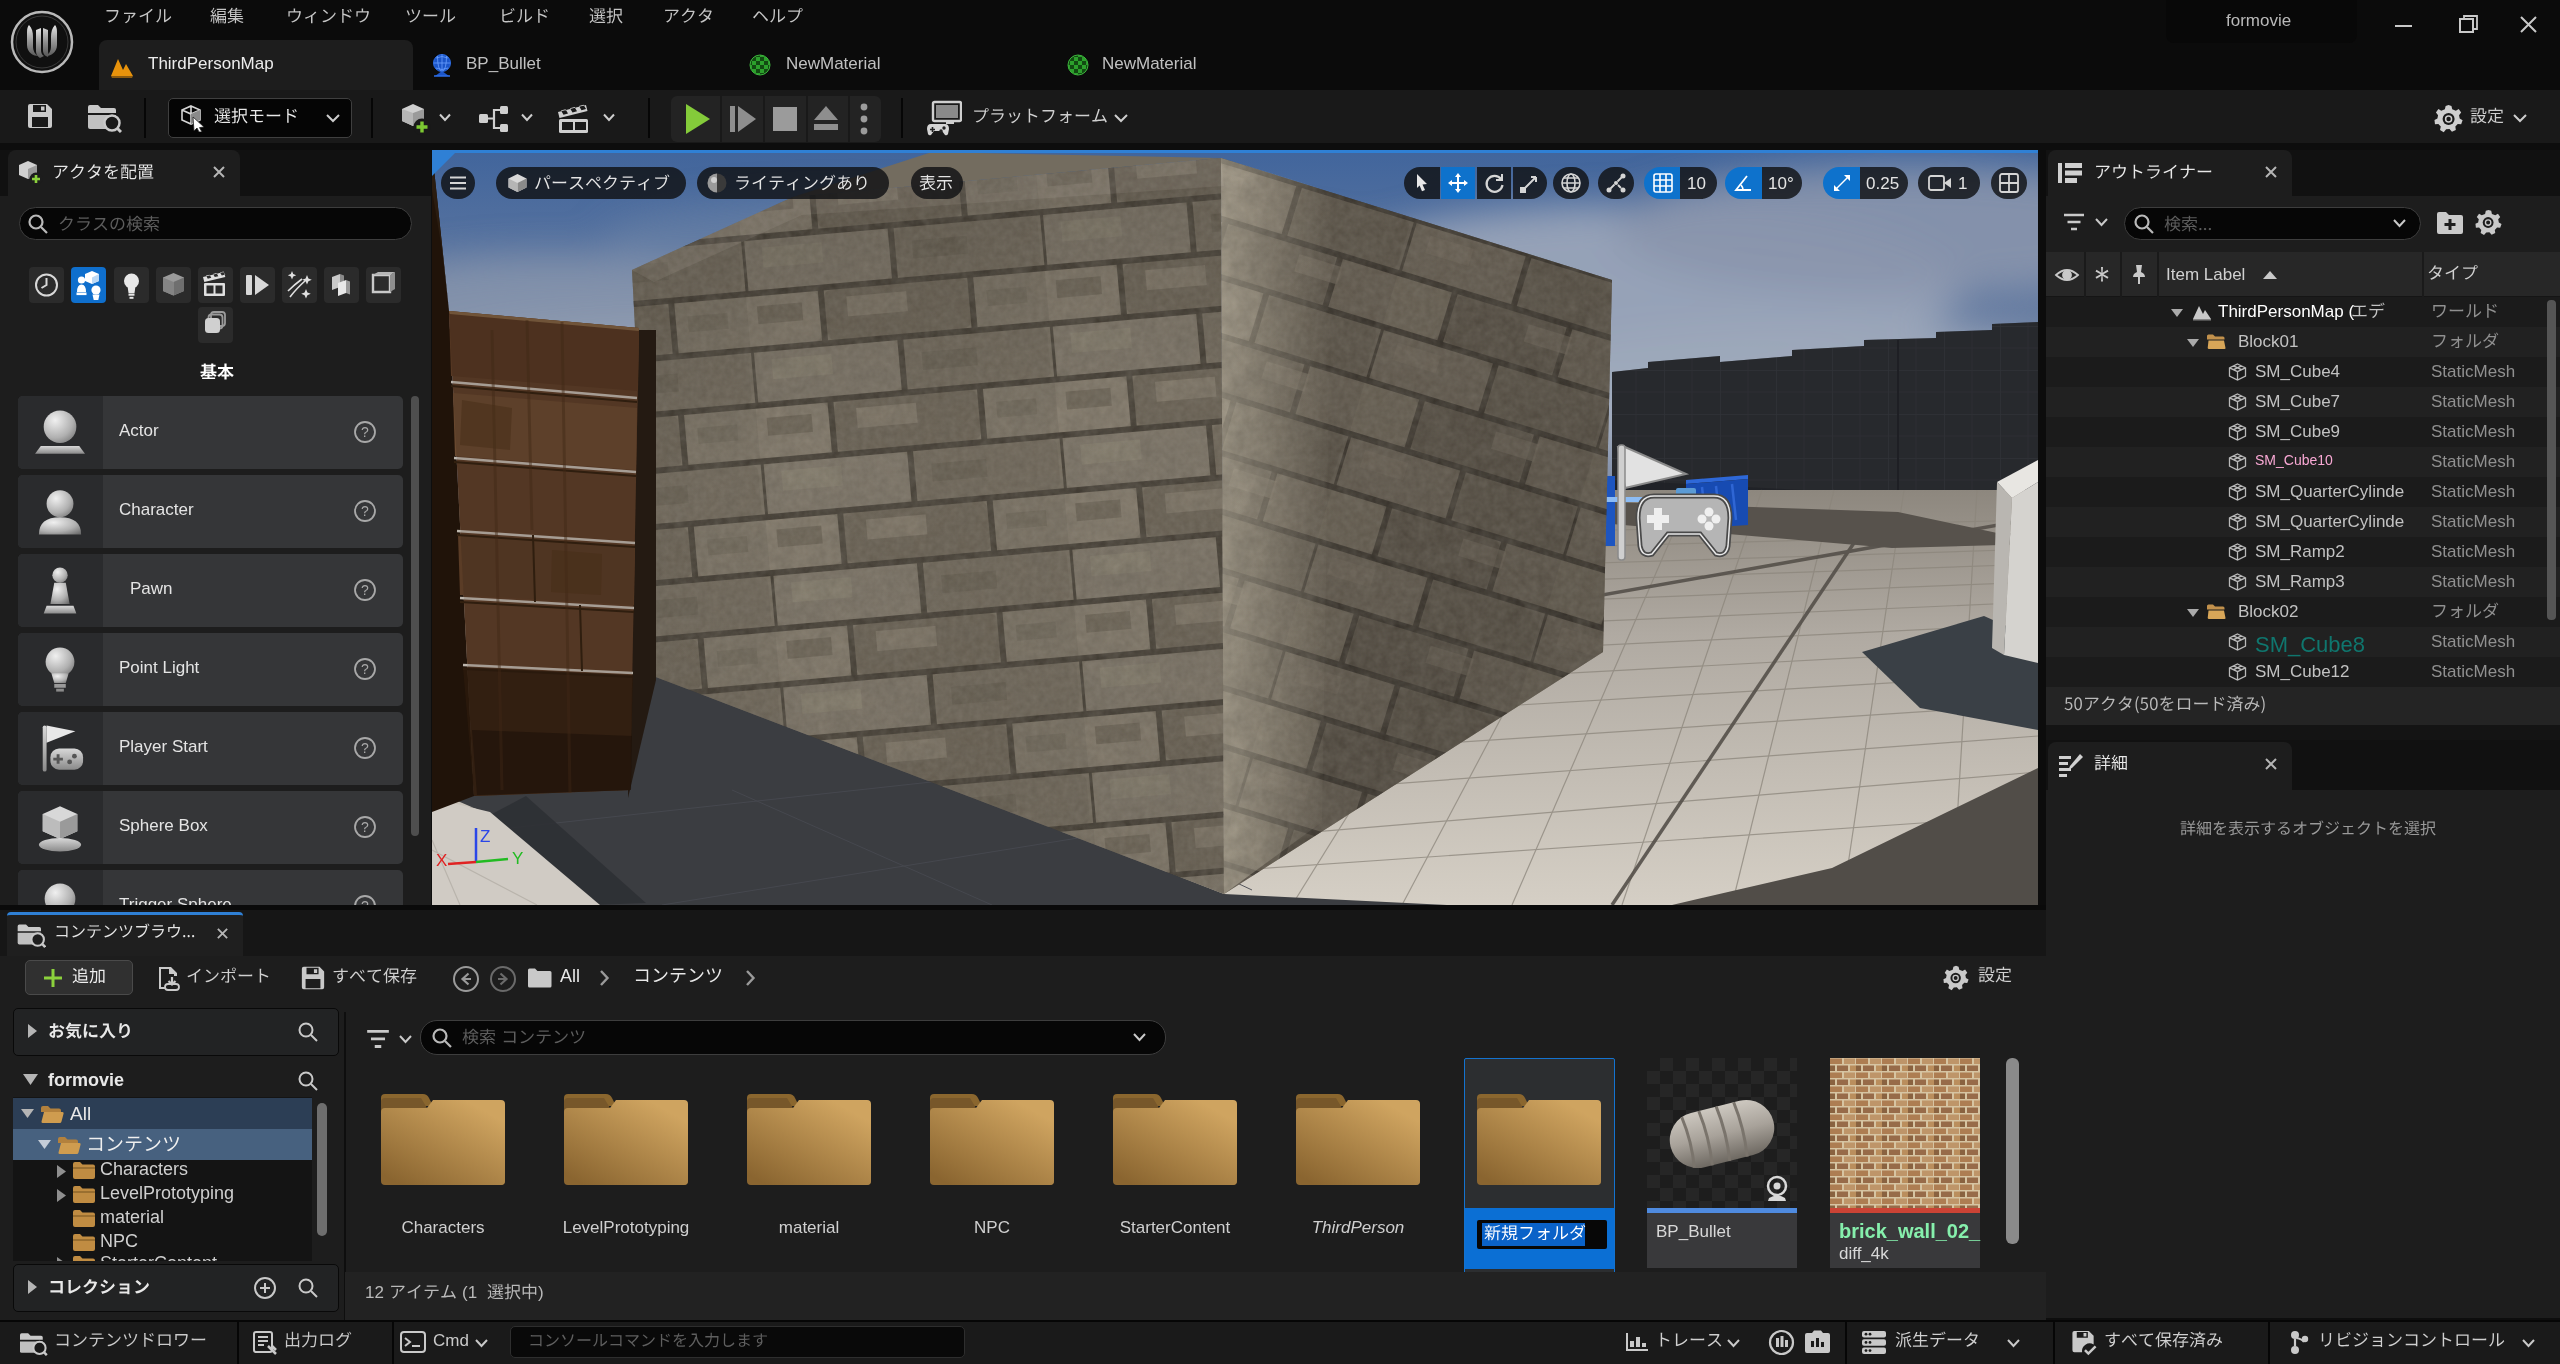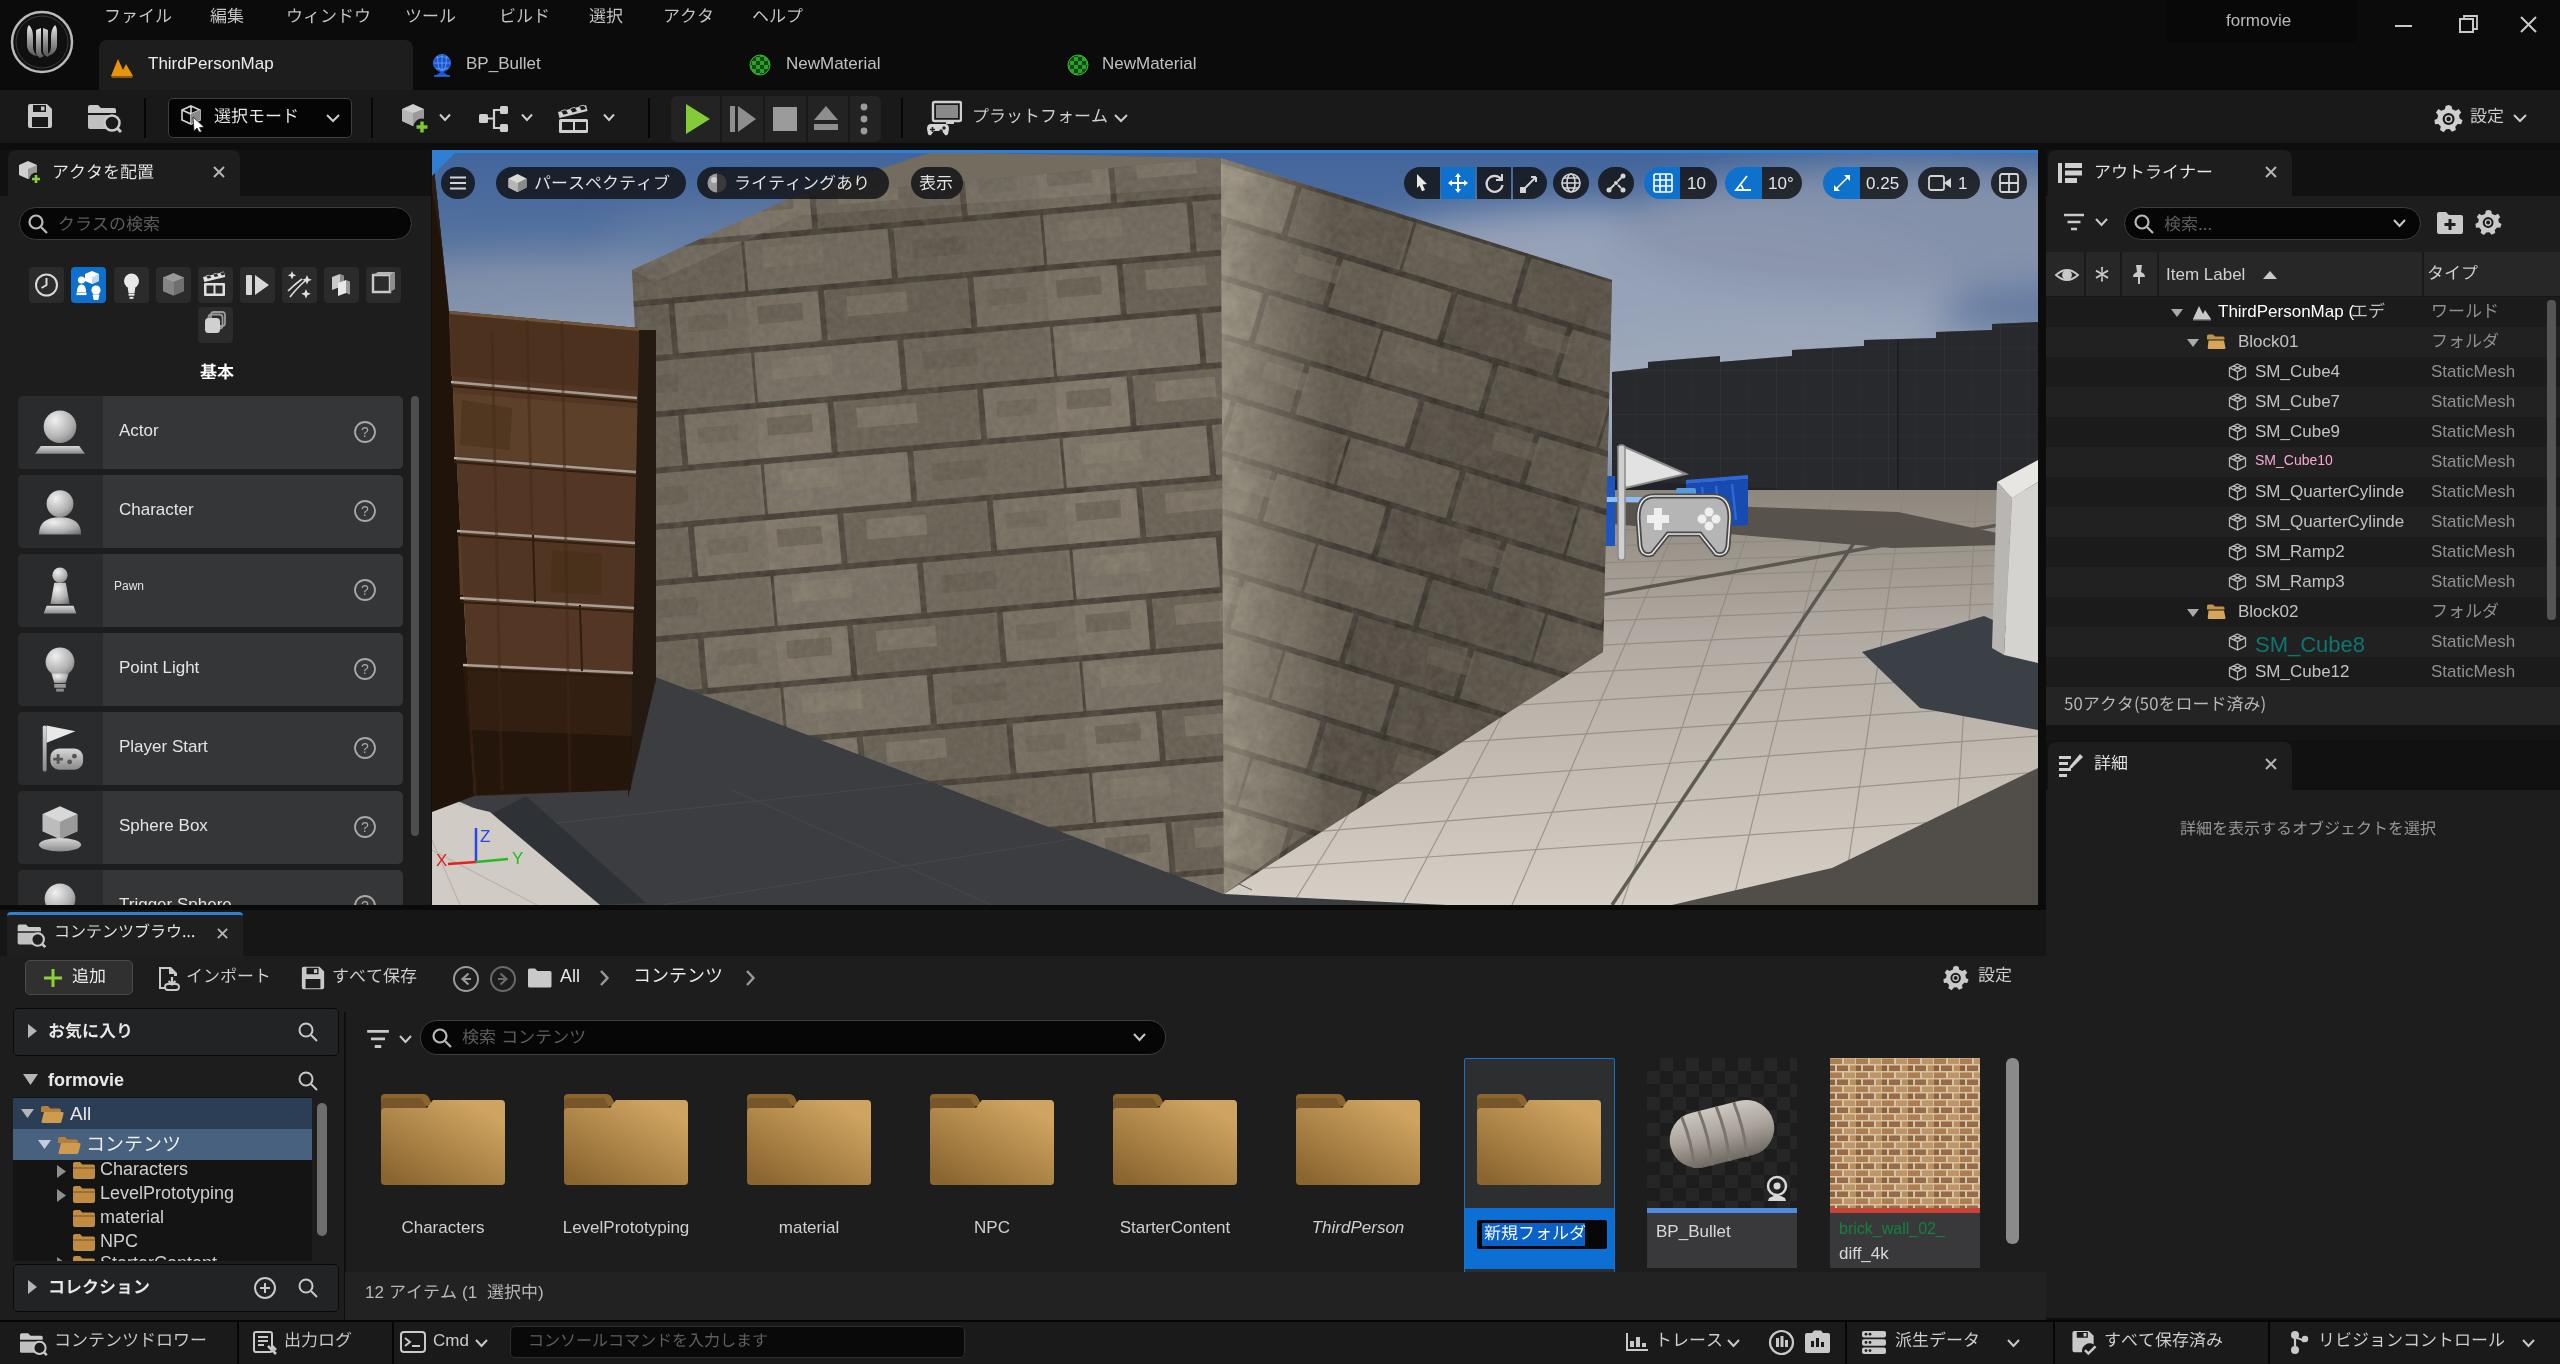--- a/index.html
+++ b/index.html
@@ -339,21 +339,21 @@
     <div style="position:absolute;left:0;top:0;width:85px;height:73px;background:#2a2b2d"></div>
   </div>
 <div style="position:absolute;left:119px;top:500px;font-size:17px;color:#e4e4e4;font-weight:400;white-space:nowrap;">Character</div>
 <svg class="abs" style="left:353px;top:499px" width="24" height="24" viewBox="0 0 24 24">
     <circle cx="12" cy="12" r="10" fill="none" stroke="#a8a8a8" stroke-width="1.8"></circle>
     <text x="12" y="17" font-size="14" font-family="Liberation Sans" fill="#a8a8a8" text-anchor="middle">?</text>
   </svg>
 <div class="abs" style="left:18px;top:554px;width:385px;height:73px;background:#353638;border-radius:5px;overflow:hidden">
     <div style="position:absolute;left:0;top:0;width:85px;height:73px;background:#2a2b2d"></div>
   </div>
-<div style="position:absolute;left:114px;top:579px;font-size:12px;color:#e4e4e4;font-weight:400;white-space:nowrap;">Pawn</div>
+<div style="position:absolute;left:130px;top:579px;font-size:17px;color:#e4e4e4;font-weight:400;white-space:nowrap;">Pawn</div>
 <svg class="abs" style="left:353px;top:578px" width="24" height="24" viewBox="0 0 24 24">
     <circle cx="12" cy="12" r="10" fill="none" stroke="#a8a8a8" stroke-width="1.8"></circle>
     <text x="12" y="17" font-size="14" font-family="Liberation Sans" fill="#a8a8a8" text-anchor="middle">?</text>
   </svg>
 <div class="abs" style="left:18px;top:633px;width:385px;height:73px;background:#353638;border-radius:5px;overflow:hidden">
     <div style="position:absolute;left:0;top:0;width:85px;height:73px;background:#2a2b2d"></div>
   </div>
 <div style="position:absolute;left:119px;top:658px;font-size:17px;color:#e4e4e4;font-weight:400;white-space:nowrap;">Point Light</div>
 <svg class="abs" style="left:353px;top:657px" width="24" height="24" viewBox="0 0 24 24">
     <circle cx="12" cy="12" r="10" fill="none" stroke="#a8a8a8" stroke-width="1.8"></circle>
@@ -1022,21 +1022,21 @@
         <rect width="11" height="5.5" x="14" y="0.5" fill="#bd9266"></rect>
 <rect width="11" height="5.5" x="7" y="7.5" fill="#8f6140"></rect>
         <rect width="7" height="5.5" x="20" y="7.5" fill="#b88a58"></rect>
         <rect width="5" height="5.5" x="0" y="7.5" fill="#7e5636"></rect>
 </pattern>
     </defs>
     <rect width="150" height="152" fill="url(#brkt)"></rect>
     <rect width="150" height="152" fill="#caa97e" opacity="0.15"></rect>
   </svg>
 <div class="abs" style="left:1830px;top:1208px;width:150px;height:5px;background:#cb4335"></div>
-<div style="position:absolute;left:1839px;top:1220px;font-size:16px;color:#15803d;font-weight:400;white-space:nowrap;">brick_wall_02_</div>
+<div style="position:absolute;left:1839px;top:1220px;font-size:20px;color:#86efac;font-weight:700;white-space:nowrap;">brick_wall_02_</div>
 <div style="position:absolute;left:1839px;top:1244px;font-size:17px;color:#d8d8d8;font-weight:400;white-space:nowrap;">diff_4k</div>
 <div class="abs" style="left:2006px;top:1058px;width:13px;height:186px;background:#8a8a8a;border-radius:6px"></div>
 <div class="abs" style="left:345px;top:1272px;width:1701px;height:48px;background:#222222"></div>
 <div style="position:absolute;left:365px;top:1283px;font-size:17px;color:#b9b9b9;font-weight:400;white-space:nowrap;">12 </div>
 <div style="position:absolute;left:389px;top:1283px;"><svg width="68" height="20" style="overflow:visible" fill="#b9b9b9">
       <path transform="translate(0.0 15.0)" d="M15.8 -11.5 15 -12.3C14.7 -12.2 14.1 -12.2 13.8 -12.2C12.8 -12.2 4.9 -12.2 4 -12.2C3.4 -12.2 2.7 -12.3 2.1 -12.3V-10.8C2.8 -10.9 3.4 -10.9 4 -10.9C4.8 -10.9 12.5 -10.9 13.7 -10.9C13.2 -9.8 11.6 -8 10 -7.1L11.1 -6.2C13.1 -7.5 14.7 -9.7 15.4 -10.9C15.5 -11.1 15.7 -11.3 15.8 -11.5ZM9 -9.2H7.5C7.6 -8.8 7.6 -8.4 7.6 -8C7.6 -5.2 7.2 -2.8 4.6 -1.2C4.1 -0.8 3.5 -0.5 3 -0.4L4.3 0.6C8.6 -1.5 9 -4.6 9 -9.2Z"></path>
       <path transform="translate(17.0 15.0)" d="M1.5 -6.1 2.1 -4.8C4.5 -5.5 6.8 -6.6 8.6 -7.6V-1.3C8.6 -0.6 8.6 0.2 8.5 0.5H10.2C10.1 0.2 10.1 -0.6 10.1 -1.3V-8.5C11.8 -9.6 13.4 -10.9 14.7 -12.3L13.5 -13.3C12.4 -11.9 10.7 -10.4 8.9 -9.3C7 -8.1 4.4 -6.9 1.5 -6.1Z"></path>
       <path transform="translate(34.0 15.0)" d="M3.7 -12.6V-11.2C4.1 -11.2 4.6 -11.2 5.2 -11.2C6.2 -11.2 11.1 -11.2 12.1 -11.2C12.6 -11.2 13.2 -11.2 13.7 -11.2V-12.6C13.2 -12.5 12.5 -12.5 12.1 -12.5C11.1 -12.5 6.2 -12.5 5.2 -12.5C4.6 -12.5 4.1 -12.5 3.7 -12.6ZM1.6 -8.3V-6.9C2.1 -6.9 2.6 -6.9 3.1 -6.9H8.2C8.1 -5.3 8 -3.9 7.2 -2.7C6.5 -1.6 5.3 -0.7 4 -0.1L5.3 0.8C6.7 0.1 8 -1.2 8.6 -2.3C9.3 -3.6 9.6 -5.1 9.6 -6.9H14.2C14.6 -6.9 15.2 -6.9 15.6 -6.9V-8.3C15.1 -8.2 14.6 -8.2 14.2 -8.2C13.3 -8.2 4.1 -8.2 3.1 -8.2C2.6 -8.2 2.1 -8.3 1.6 -8.3Z"></path>
       <path transform="translate(51.0 15.0)" d="M2.8 -1.9C2.3 -1.9 1.8 -1.9 1.3 -1.9L1.5 -0.3C2 -0.4 2.5 -0.4 2.9 -0.5C5.2 -0.7 10.9 -1.3 13.5 -1.6C13.9 -0.8 14.2 -0 14.5 0.6L15.9 -0.1C15.2 -1.8 13.3 -5.2 12.1 -7L10.8 -6.4C11.5 -5.6 12.2 -4.3 12.9 -2.9C11 -2.7 7.8 -2.3 5.3 -2.1C6.1 -4.3 7.8 -9.5 8.3 -11.1C8.5 -11.8 8.7 -12.3 8.9 -12.7L7.2 -13C7.1 -12.6 7.1 -12.2 6.9 -11.4C6.4 -9.7 4.6 -4.3 3.7 -1.9Z"></path>
     </svg></div>

